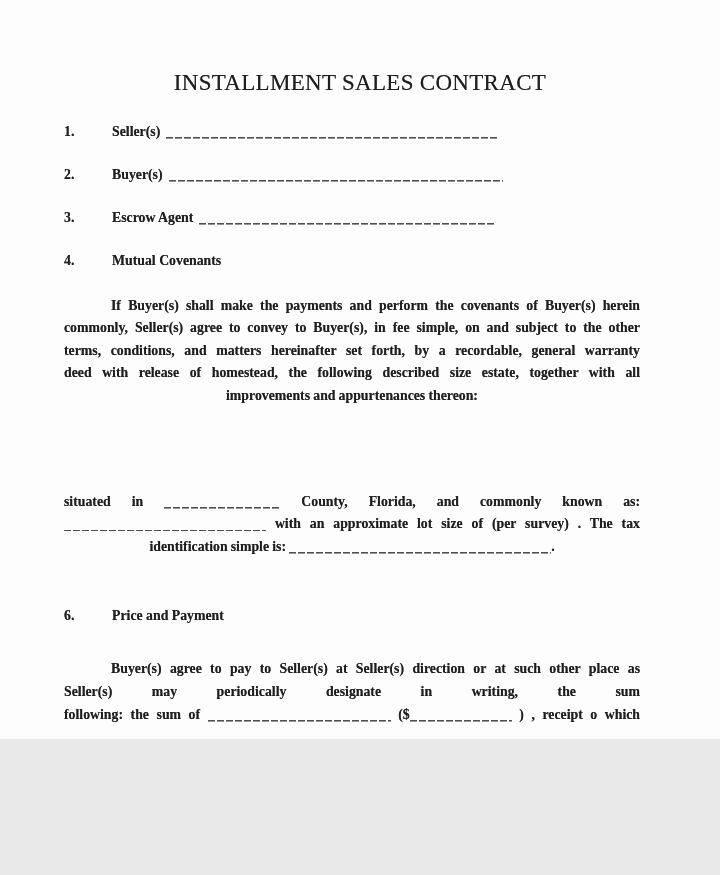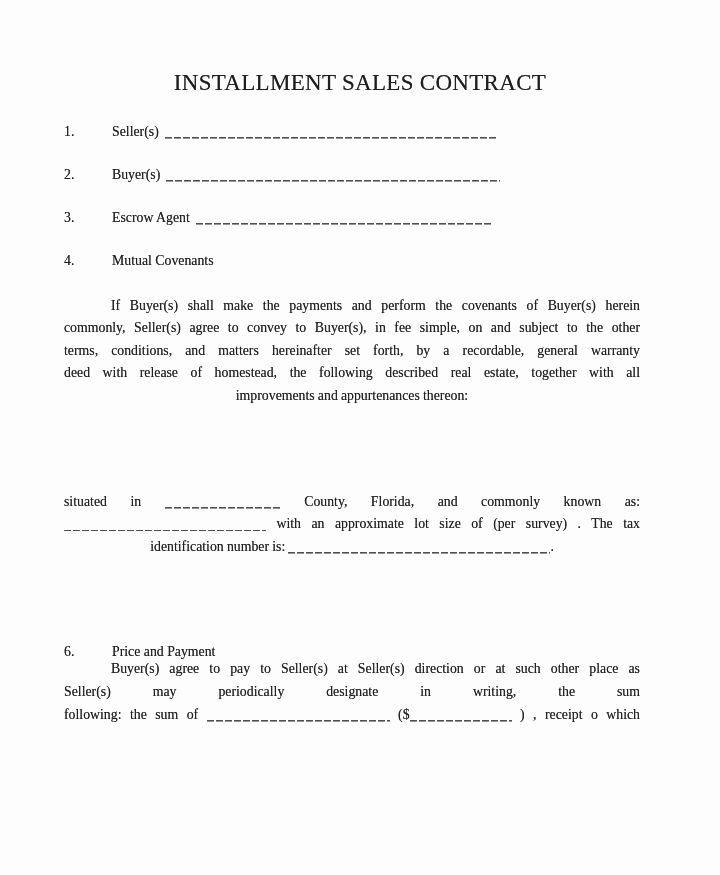--- a/index.html
+++ b/index.html
@@ -1,30 +1,30 @@
 <!DOCTYPE html>
 <html style="--page_bg: #fdfdfd; --ink: #1f1f1f; --blank_line: #4f4f4f;"><head>
 <meta charset="utf-8">
 <style>
   html,body{margin:0;padding:0;background:#e9e9e9;}
   .page{
-    position:relative;width:720px;height:875px;margin:0 auto;
+    position:relative;width:720px;height:739px;margin:0 auto;
     background:var(--page_bg,#fdfdfd);
     font-family:"Liberation Serif","DejaVu Serif",serif;
     color:var(--ink,#1f1f1f);
     font-size:13.8px;
     text-shadow:0 0 .6px rgba(31,31,31,.65);
     overflow:hidden;
   }
   .title{
     position:absolute;top:70px;left:0;width:720px;
     text-align:center;font-size:23px;letter-spacing:.3px;
     color:var(--ink,#1f1f1f);
   }
-  .block,.item{position:absolute;left:64px;width:576px;line-height:22.4px;}
+  .block,.item{position:absolute;left:64px;width:576px;line-height:22.4px;font-weight:bold;}
   .item{line-height:16px;white-space:nowrap;}
   .num{display:inline-block;width:48px;}
   .tab{display:inline-block;width:47px;}
   .jline{text-align:justify;text-align-last:justify;word-spacing:-0.5px;}
   .line{text-align:center;word-spacing:-0.3px;}
   .blank{
     display:inline-block;height:.75em;vertical-align:-3px;
     background:repeating-linear-gradient(90deg,var(--blank_line,#4f4f4f) 0 7px,rgba(0,0,0,0) 7px 9px) left bottom/100% 1.6px no-repeat;
   }
   .item .blank{margin-left:6px;}
@@ -50,42 +50,42 @@
   </div>
 
   <div class="item" style="top:253px">
     <span class="num">4.</span><span class="lbl">Mutual Covenants</span>
   </div>
 
   <div class="block" style="top:295px">
     <div class="jline"><span class="tab"></span><span>If Buyer(s) shall make the payments and perform the covenants of Buyer(s) herein</span></div>
     <div class="jline">commonly, Seller(s) agree to convey to Buyer(s), in fee simple, on and subject to the other</div>
     <div class="jline">terms, conditions, and matters hereinafter set forth, by a recordable, general warranty</div>
-    <div class="jline">deed with release of homestead, the following described real estate, together with all</div>
+    <div class="jline">deed with release of homestead, the following described size estate, together with all</div>
     <div class="line">improvements and appurtenances thereon:</div>
   </div>
 
   <div class="block" style="top:491px">
     <div class="jline">
       <span>situated in</span>
       <span class="blank" style="width:116px"></span>
       <span>County, Florida, and commonly known as:</span>
     </div>
     <div class="jline">
       <span class="blank" style="width:202px"></span>
       <span>with an approximate lot size of (per survey) . The tax</span>
     </div>
     <div class="line">
-      <span>identification number is:</span>
+      <span>identification simple is:</span>
       <span class="blank" style="width:262px"></span><span>.</span>
     </div>
   </div>
 
 
-  <div class="item" style="top:644px">
+  <div class="item" style="top:608px">
     <span class="num">6.</span><span class="lbl">Price and Payment</span>
   </div>
 
   <div class="block pc" style="top:658px">
     <div class="jline"><span class="tab"></span><span>Buyer(s) agree to pay to Seller(s) at Seller(s) direction or at such other place as</span></div>
     <div class="jline">Seller(s) may periodically designate in writing, the sum</div>
     <div class="jline">
       <span>following: the sum of</span>
       <span class="blank" style="width:183px"></span>
       <span>($</span><span class="blank" style="width:102px"></span>

